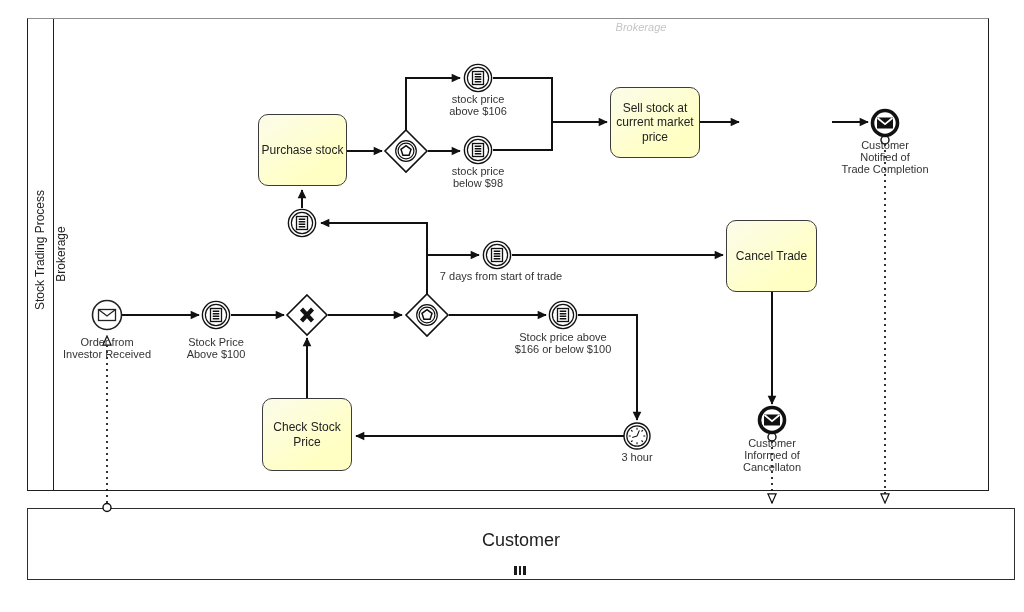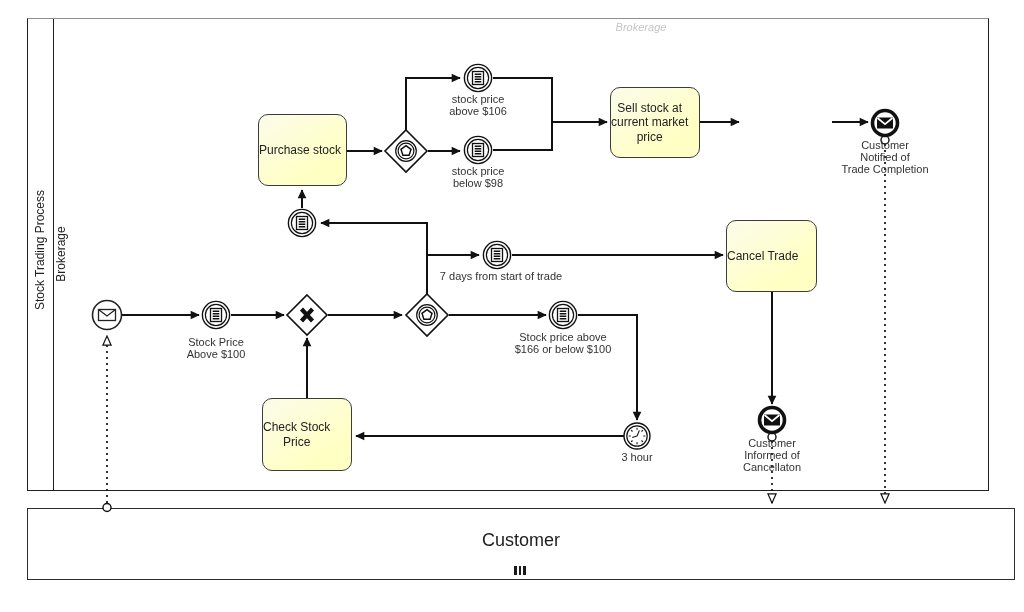--- a/index.html
+++ b/index.html
@@ -12,21 +12,21 @@
   .pool-divider{position:absolute;left:25px;top:0;bottom:0;width:0;border-left:1.6px solid #1f1f1f;}
   .vlabel{position:absolute;transform:rotate(-90deg);transform-origin:center;
           font-size:12px;color:#222;text-align:center;white-space:nowrap;}
   .vlabel.pool-title{left:-40px;top:240px;width:160px;height:20px;line-height:20px;}
   .vlabel.lane-title{left:21px;top:244px;width:80px;height:20px;line-height:20px;}
   .watermark{position:absolute;left:576px;top:21px;width:130px;text-align:center;
              font-size:11px;font-style:italic;color:#c6c6c6;}
   .svg-layer{position:absolute;left:0;top:0;z-index:2;}
   .task{position:absolute;z-index:3;border:1.6px solid #3c3c3c;border-radius:10px;
         background:linear-gradient(145deg,#fcfcea 0%,#ffffc3 75%);
-        display:flex;align-items:center;text-align:center;}
+        display:flex;align-items:center;justify-content:center;text-align:center;}
   .task-label{font-size:12px;line-height:1.18;color:#222;white-space:pre-line;}
   .lbl{position:absolute;z-index:4;width:130px;text-align:center;font-size:11px;
        line-height:1.1;color:#333;white-space:pre-line;}
   .customer-title{position:absolute;left:27px;top:530px;width:988px;text-align:center;
                   font-size:18px;color:#1d1d1d;z-index:3;}
   .mi-marker{position:absolute;left:514px;top:566px;z-index:3;display:flex;gap:2px;}
   .mi-marker i{display:block;width:2.5px;height:9px;background:#1a1a1a;}
 </style>
 </head>
 <body>
@@ -152,20 +152,22 @@
 price</span>
   </div>
   <div class="task" style="left:262px;top:398px;width:90px;height:73px">
     <span class="task-label">Check Stock
 Price</span>
   </div>
   <div class="task" style="left:726px;top:220px;width:91px;height:72px">
     <span class="task-label">Cancel Trade</span>
   </div>
 
+  <div class="lbl" style="left:42px;top:336px">Order from
+Investor Received</div>
   <div class="lbl" style="left:151px;top:336px">Stock Price
 Above $100</div>
   <div class="lbl" style="left:413px;top:93px">stock price
 above $106</div>
   <div class="lbl" style="left:413px;top:165px">stock price
 below $98</div>
   <div class="lbl" style="left:436px;top:270px">7 days from start of trade</div>
   <div class="lbl" style="left:498px;top:331px">Stock price above
 $166 or below $100</div>
   <div class="lbl" style="left:572px;top:451px">3 hour</div>

